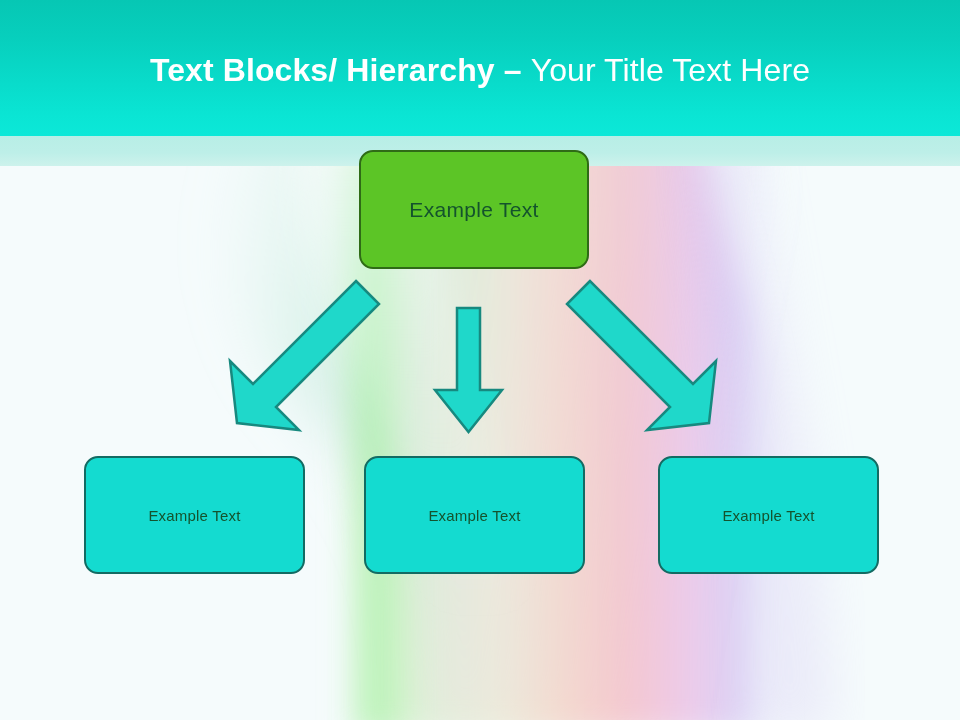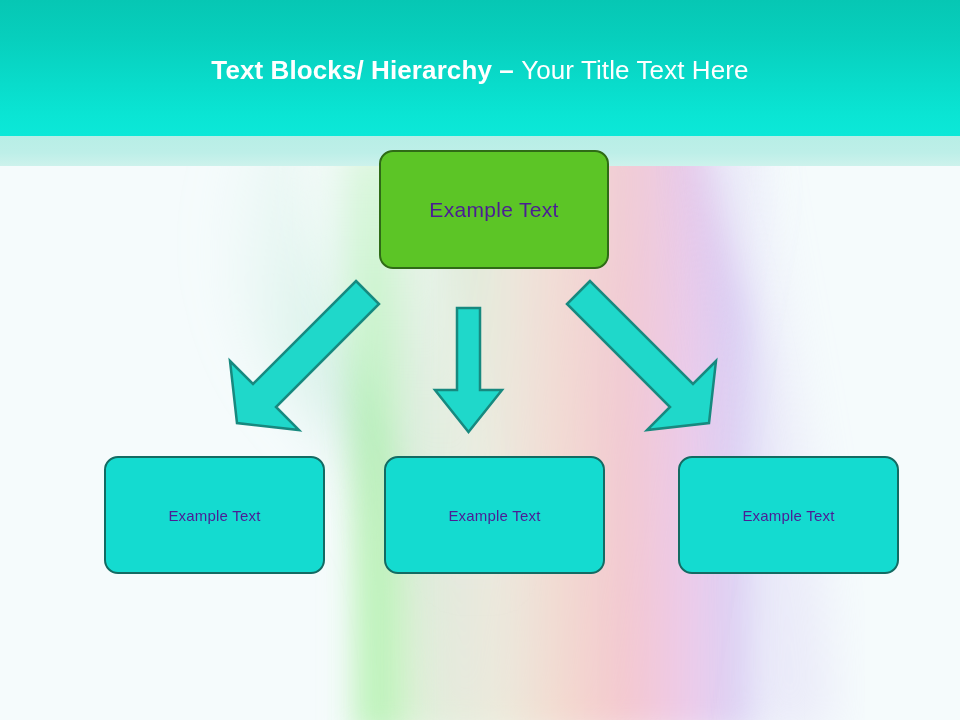--- a/index.html
+++ b/index.html
@@ -47,39 +47,38 @@
     left: 0; top: 136px;
     width: 960px; height: 30px;
     background: linear-gradient(180deg, #b8eee6 0%, #bdefe8 55%, #cdf2ec 100%);
   }
   .title {
     position: absolute;
     left: 0; top: 52px;
     width: 960px;
     text-align: center;
     color: #ffffff;
-    font-size: 26px;
+    font-size: 32px;
     line-height: 36px;
     letter-spacing: 0.1px;
     white-space: nowrap;
   }
   .title .t-bold { font-weight: bold; }
   .title .t-reg  { font-weight: normal; }
 
   
   .node {
     position: absolute;
     box-sizing: border-box;
     display: flex;
     align-items: center;
     justify-content: center;
-    color: #4c1d95;
+    color: #14532d;
     text-align: center;
     border-radius: 14px;
-    margin-left: 20px;
   }
   .node-root {
     left: 359px; top: 150px;
     width: 230px; height: 119px;
     background: #5cc526;
     border: 2px solid #2f6b16;
     font-size: 21px;
     letter-spacing: 0.3px;
   }
   .node-child {

